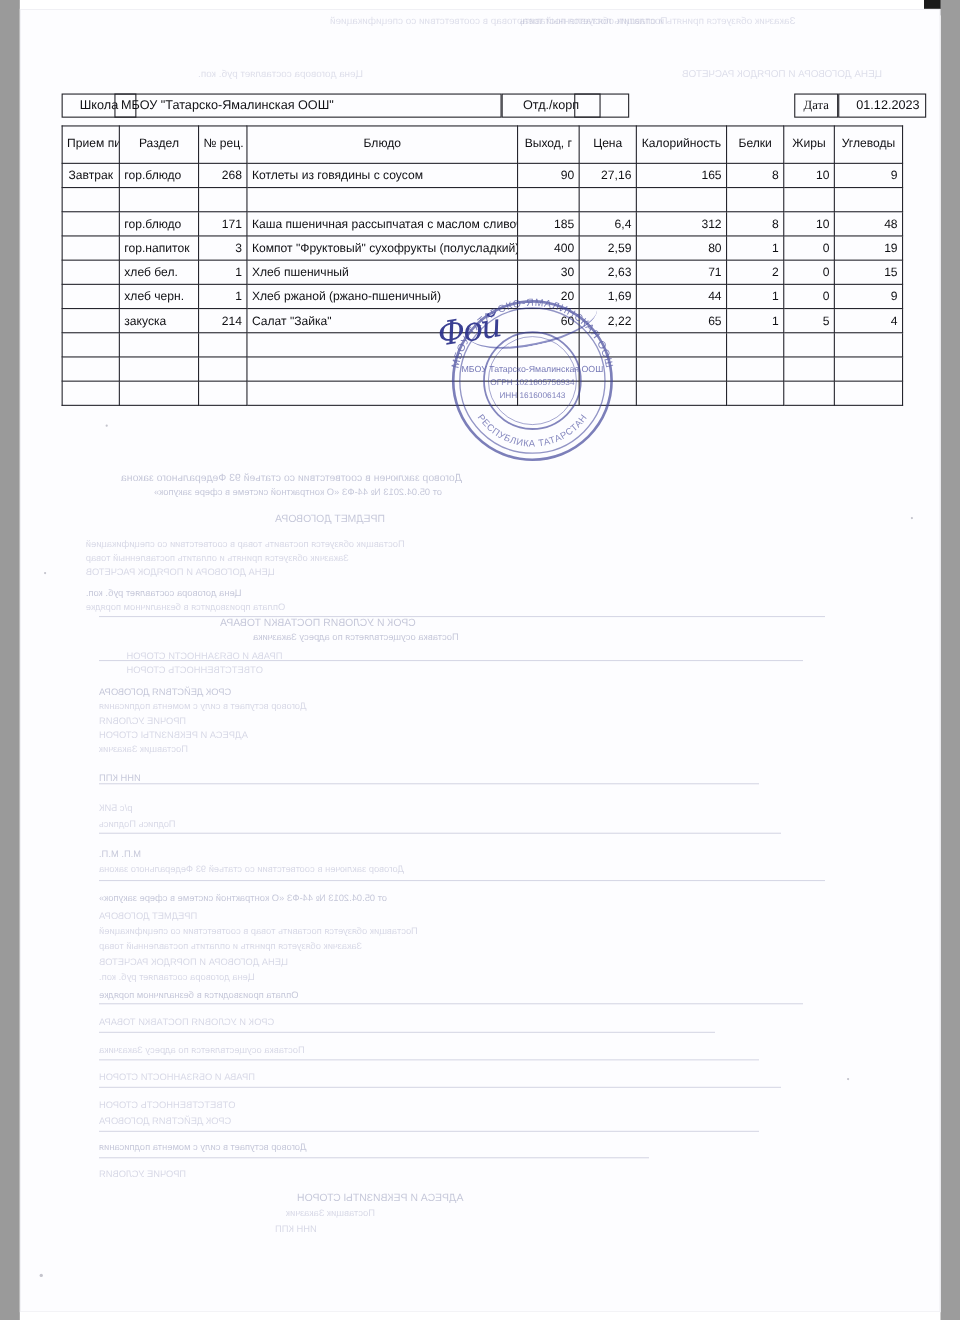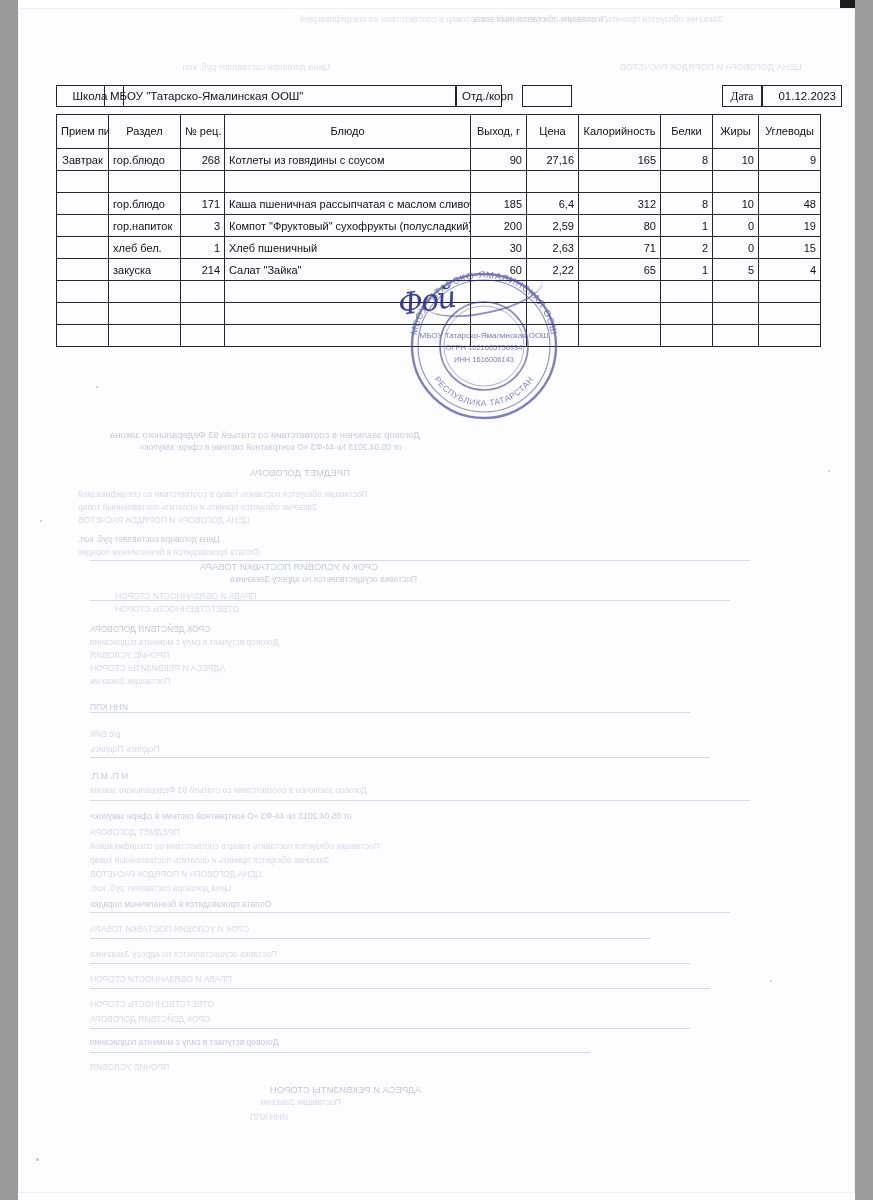--- a/index.html
+++ b/index.html
@@ -61,21 +61,21 @@
     height: 22px;
     line-height: 21px;
     border: 1px solid #23232a;
     box-sizing: border-box;
     padding: 0 5px;
     white-space: nowrap;
     background: transparent;
   }
   .c-school-lbl { left: 0;   width: 68px; text-align: center; }
   .c-school-val { left: 48px; width: 352px; }
-  .c-otd-lbl    { left: 400px; width: 46px; text-align: center;}
+  .c-otd-lbl    { left: 400px; width: 90px; text-align: center;}
   .c-otd-val    { left: 466px; width: 50px; }
   .c-date-lbl   { left: 666px; width: 40px; text-align: center; font-family: Liberation Serif, serif; }
   .c-date-val   { left: 706px; width: 80px; text-align: right;}
 
   
   .tbl-wrap {
     position: absolute;
     left: 56px;
     top: 114px;
     width: 740px;
@@ -342,38 +342,50 @@
             <td class="num">312</td>
             <td class="num">8</td>
             <td class="num">10</td>
             <td class="num">48</td>
           </tr>
           <tr>
             <td class="ctr"></td>
             <td class="lft">гор.напиток</td>
             <td class="num">3</td>
             <td class="lft">Компот "Фруктовый" сухофрукты (полусладкий)</td>
-            <td class="num">200</td>
+            <td class="num">400</td>
             <td class="num">2,59</td>
             <td class="num">80</td>
             <td class="num">1</td>
             <td class="num">0</td>
             <td class="num">19</td>
           </tr>
           <tr>
             <td class="ctr"></td>
             <td class="lft">хлеб бел.</td>
             <td class="num">1</td>
             <td class="lft">Хлеб пшеничный</td>
             <td class="num">30</td>
             <td class="num">2,63</td>
             <td class="num">71</td>
             <td class="num">2</td>
             <td class="num">0</td>
             <td class="num">15</td>
+          </tr>
+          <tr>
+            <td class="ctr"></td>
+            <td class="lft">хлеб черн.</td>
+            <td class="num">1</td>
+            <td class="lft">Хлеб ржаной (ржано-пшеничный)</td>
+            <td class="num">20</td>
+            <td class="num">1,69</td>
+            <td class="num">44</td>
+            <td class="num">1</td>
+            <td class="num">0</td>
+            <td class="num">9</td>
           </tr>
           <tr>
             <td class="ctr"></td>
             <td class="lft">закуска</td>
             <td class="num">214</td>
             <td class="lft">Салат "Зайка"</td>
             <td class="num">60</td>
             <td class="num">2,22</td>
             <td class="num">65</td>
             <td class="num">1</td>

